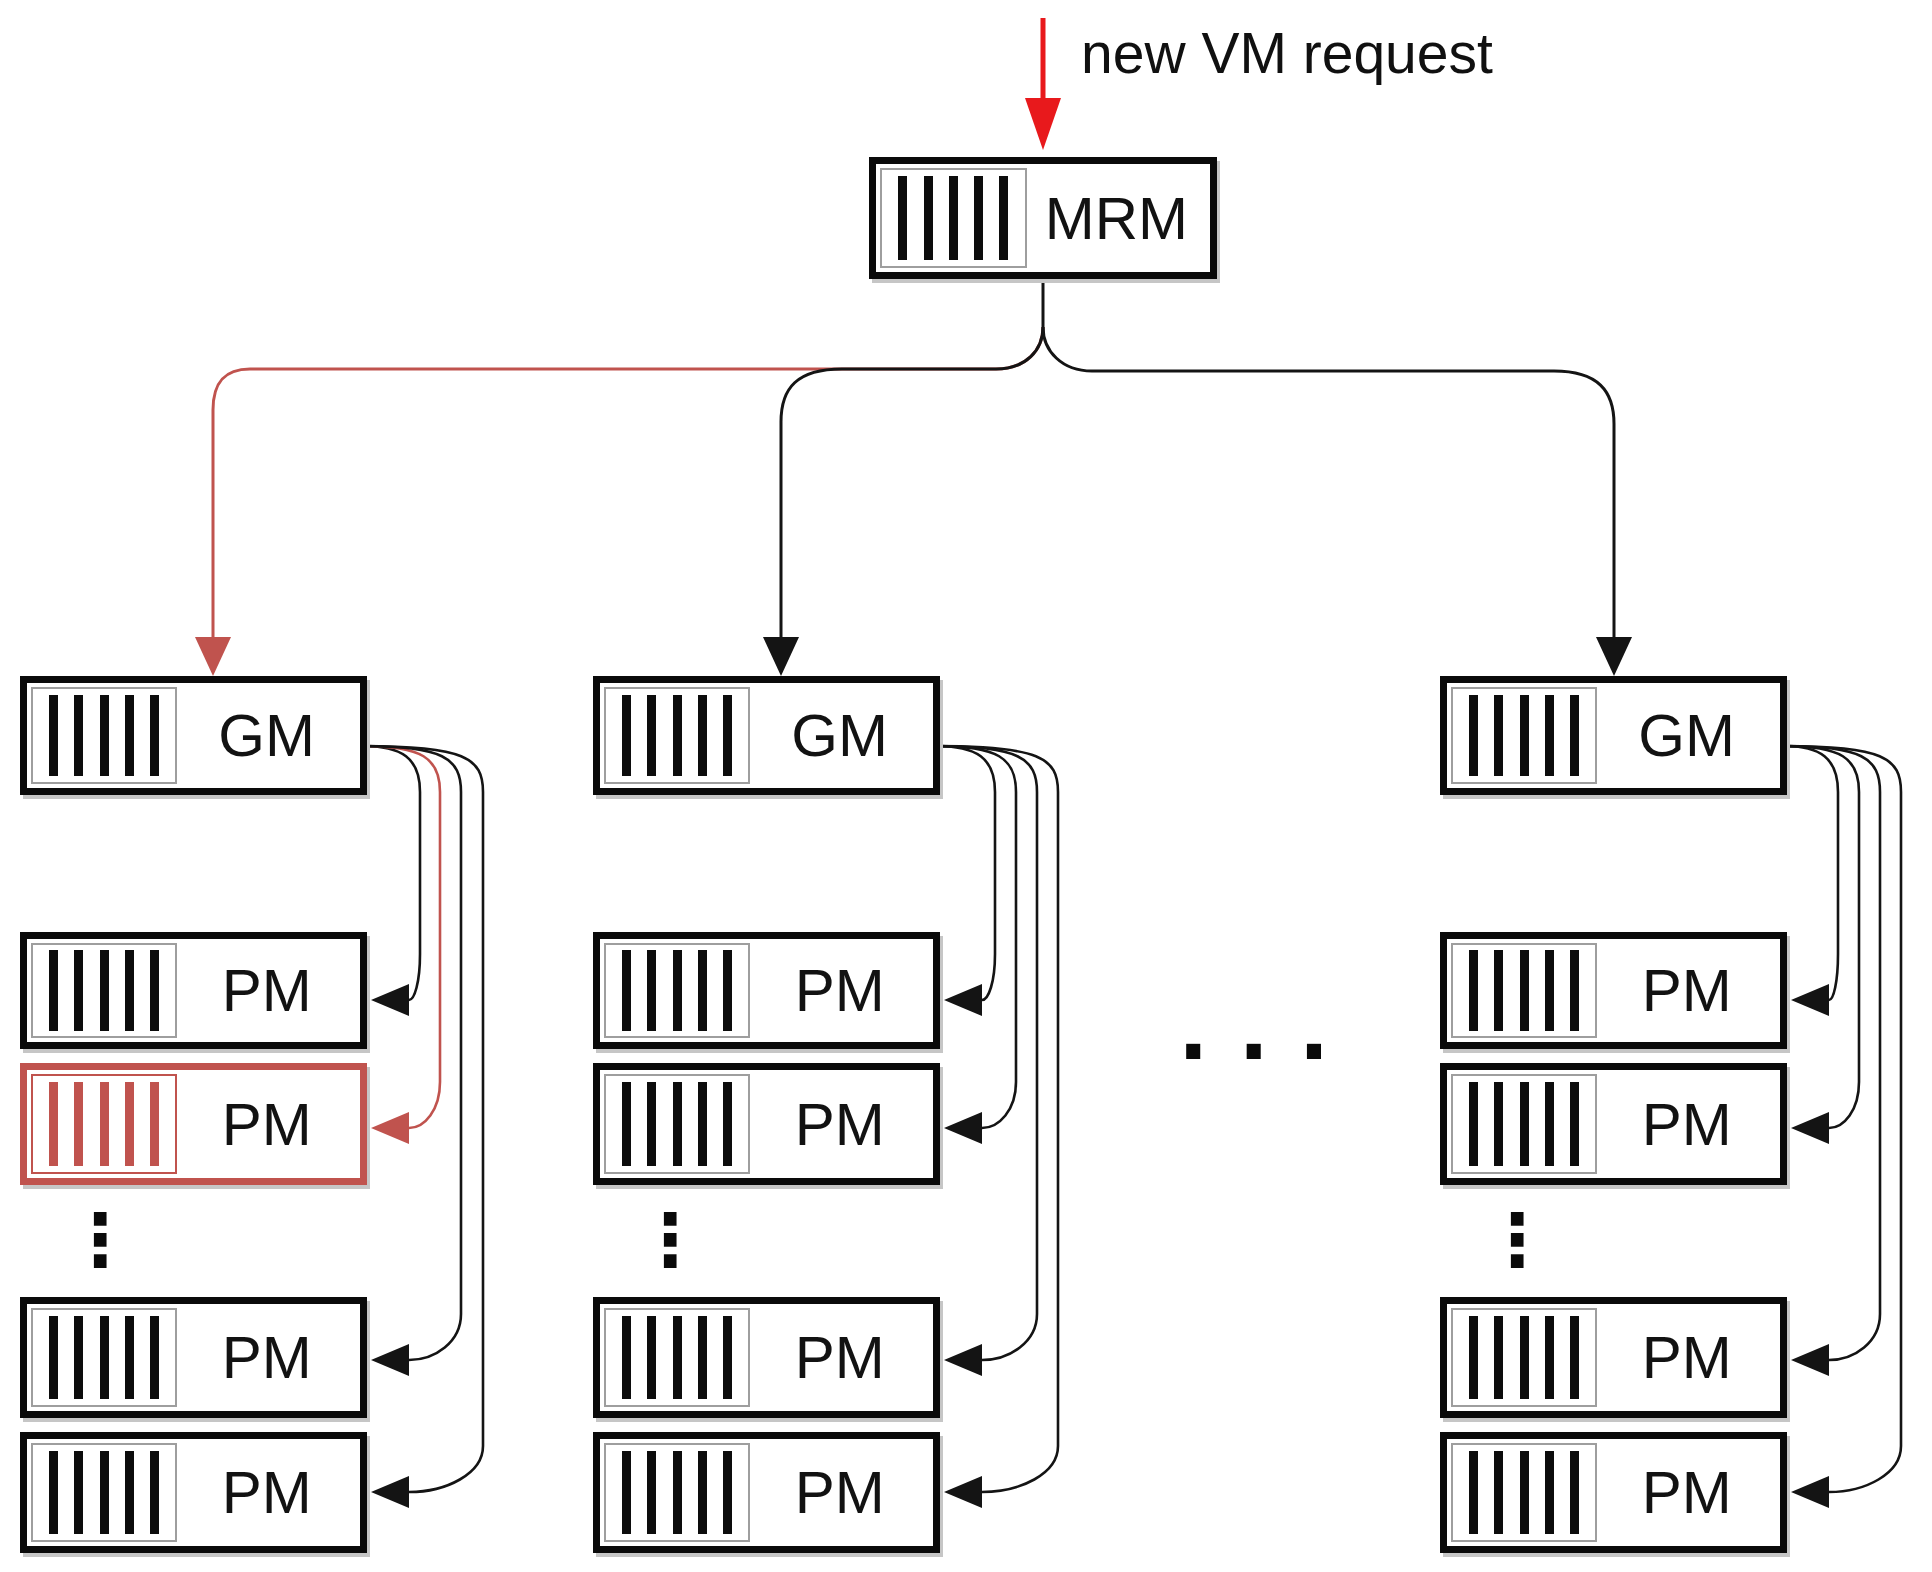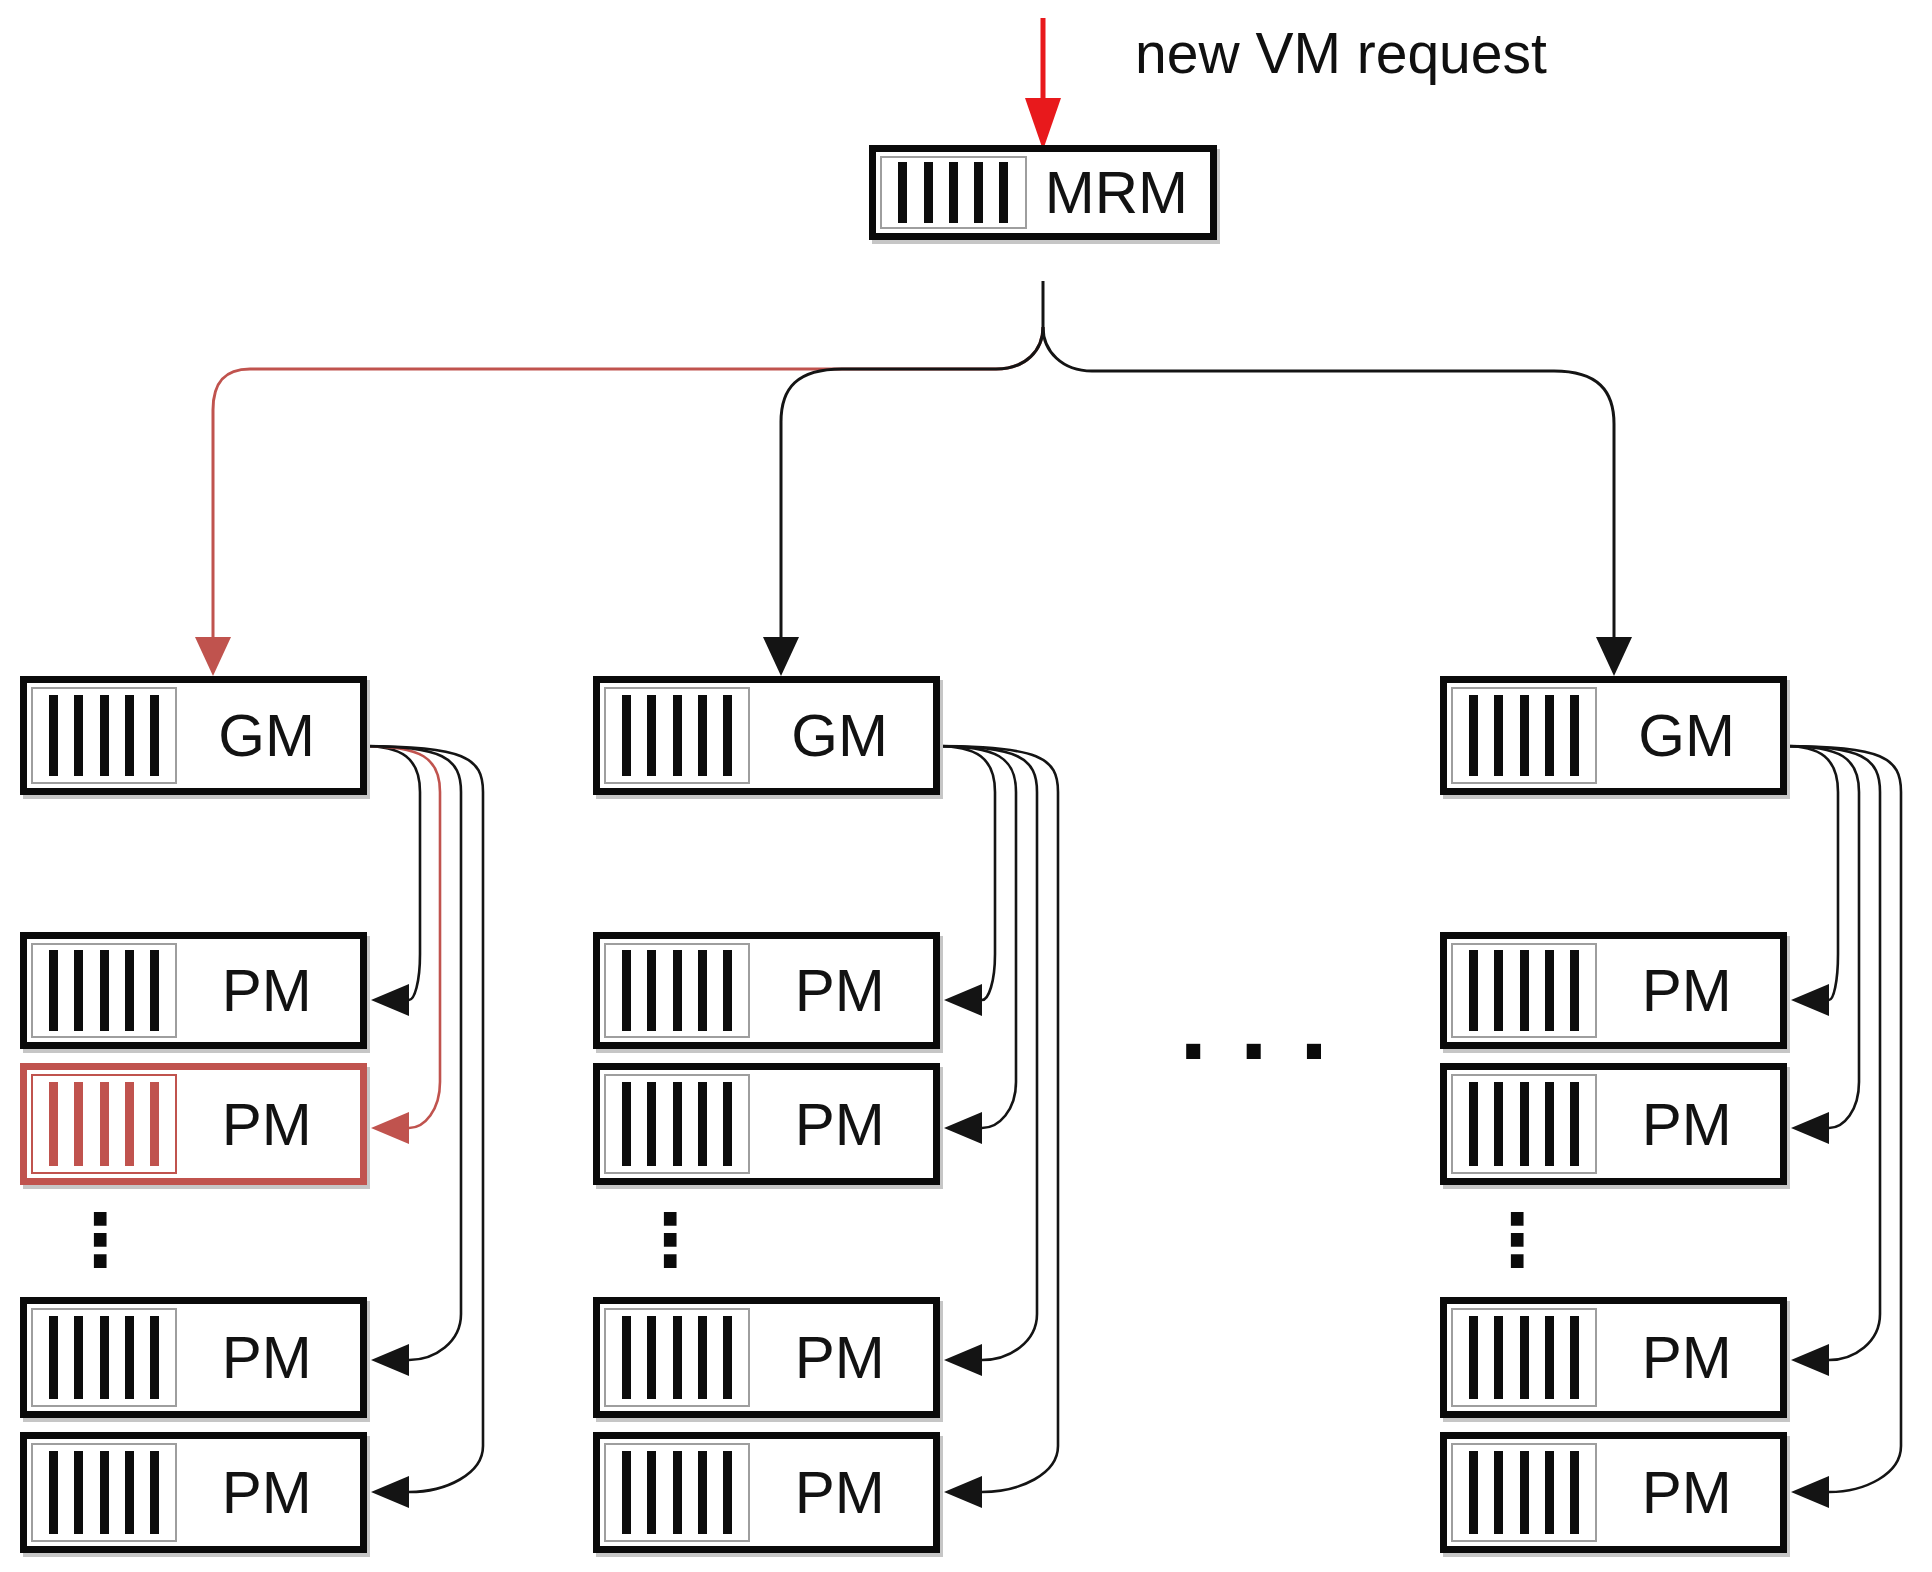--- a/index.html
+++ b/index.html
@@ -46,21 +46,21 @@
   .label{
     flex:1;
     display:flex;align-items:center;justify-content:center;
     font-size:60px;color:#121212;letter-spacing:0px;
   }
   .node.hl{border-color:var(--hl);}
   .node.hl .queue{border-color:var(--hl);}
   .node.hl .bar{background:var(--hl);}
 
   .annotation{
-    position:absolute;left:1135px;top:20px;
+    position:absolute;left:1081px;top:20px;
     font-size:57px;color:#101010;white-space:nowrap;
   }
   .vdots{
     position:absolute;transform:translate(-50%,-50%);
     font-family:"DejaVu Sans",sans-serif;font-weight:bold;font-size:72px;
     line-height:1;color:#0a0a0a;
   }
   .hdots{
     position:absolute;left:1178px;top:1052px;transform:translateY(-50%);
     font-family:"DejaVu Sans",sans-serif;font-weight:bold;font-size:80px;
@@ -106,21 +106,21 @@
       <path d="M 1784 746 C 1841 746 1859 758 1859 792 L 1859 1082 C 1859 1110 1844 1128 1829 1128" class="wire"></path>
       <polygon points="1791,1128 1829,1112 1829,1144" class="head"></polygon>
       <path d="M 1784 746 C 1862 746 1880 758 1880 792 L 1880 1314 C 1880 1342 1854.5 1360 1829 1360" class="wire"></path>
       <polygon points="1791,1360 1829,1344 1829,1376" class="head"></polygon>
       <path d="M 1784 746 C 1883 746 1901 758 1901 792 L 1901 1446 C 1901 1474 1865 1492 1829 1492" class="wire"></path>
       <polygon points="1791,1492 1829,1476 1829,1508" class="head"></polygon>
     </svg>
 
   <div class="annotation">new VM request</div>
 
-  <div class="node" style="left:869px;top:145px;width:348px;height:95px">
+  <div class="node" style="left:869px;top:157px;width:348px;height:122px">
     <div class="queue">
         <span class="bar"></span>
         <span class="bar"></span>
         <span class="bar"></span>
         <span class="bar"></span>
         <span class="bar"></span>
       </div>
     <div class="label">MRM</div>
   </div>
 

